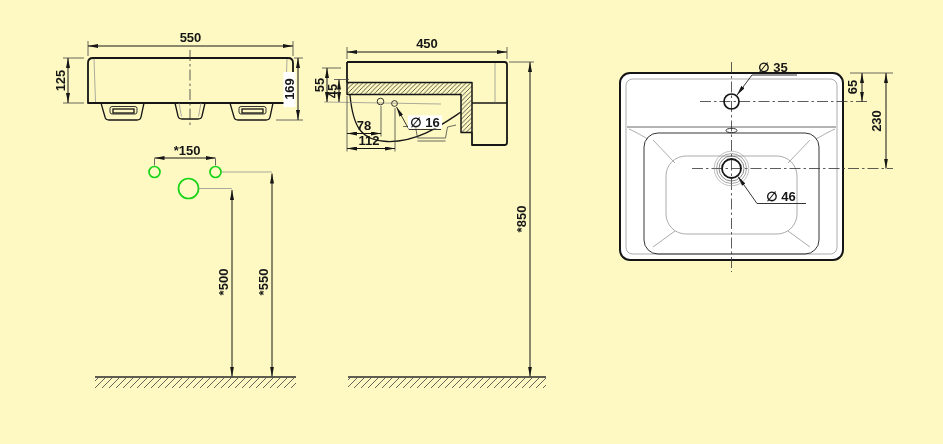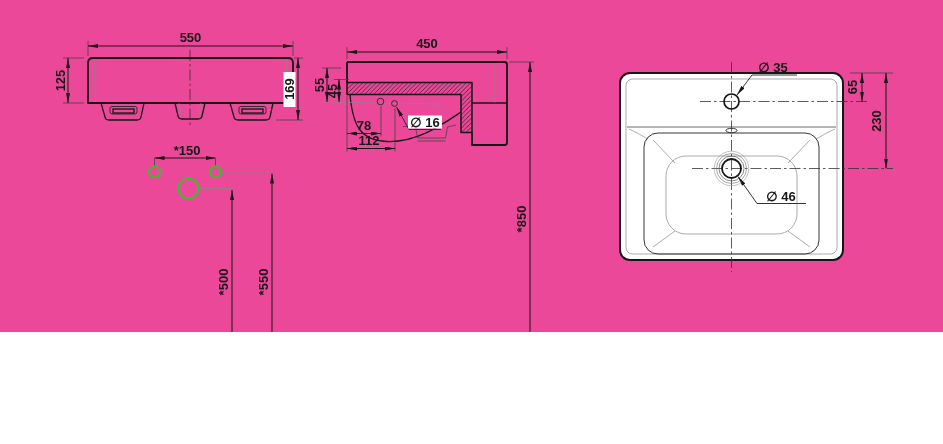--- a/index.html
+++ b/index.html
@@ -1,16 +1,16 @@
 <!DOCTYPE html>
 <html><head>
 <meta charset="utf-8">
 <style>
   html,body{margin:0;padding:0;background:#fff;}
-  .canvas{position:relative;width:943px;height:332px;background:#ec4899;overflow:hidden;
+  .canvas{position:relative;width:943px;height:444px;background:#fef9c3;overflow:hidden;
           font-family:"Liberation Sans",sans-serif;}
   svg{display:block;}
   .t{font:bold 13px "Liberation Sans",sans-serif;fill:#161616;text-anchor:middle;}
   .bold{stroke:#161616;stroke-width:1.8;fill:none;stroke-linejoin:round;}
   .b2{stroke:#161616;stroke-width:2;fill:#fff;stroke-linejoin:round;}
   .med{stroke:#161616;stroke-width:1.3;fill:none;}
   .m2{stroke:#2a2a2a;stroke-width:0.95;fill:none;}
   .thin{stroke:#444;stroke-width:0.8;fill:none;}
   .xthin{stroke:#888;stroke-width:0.7;fill:none;}
   .dim{stroke:#161616;stroke-width:1;fill:none;}

